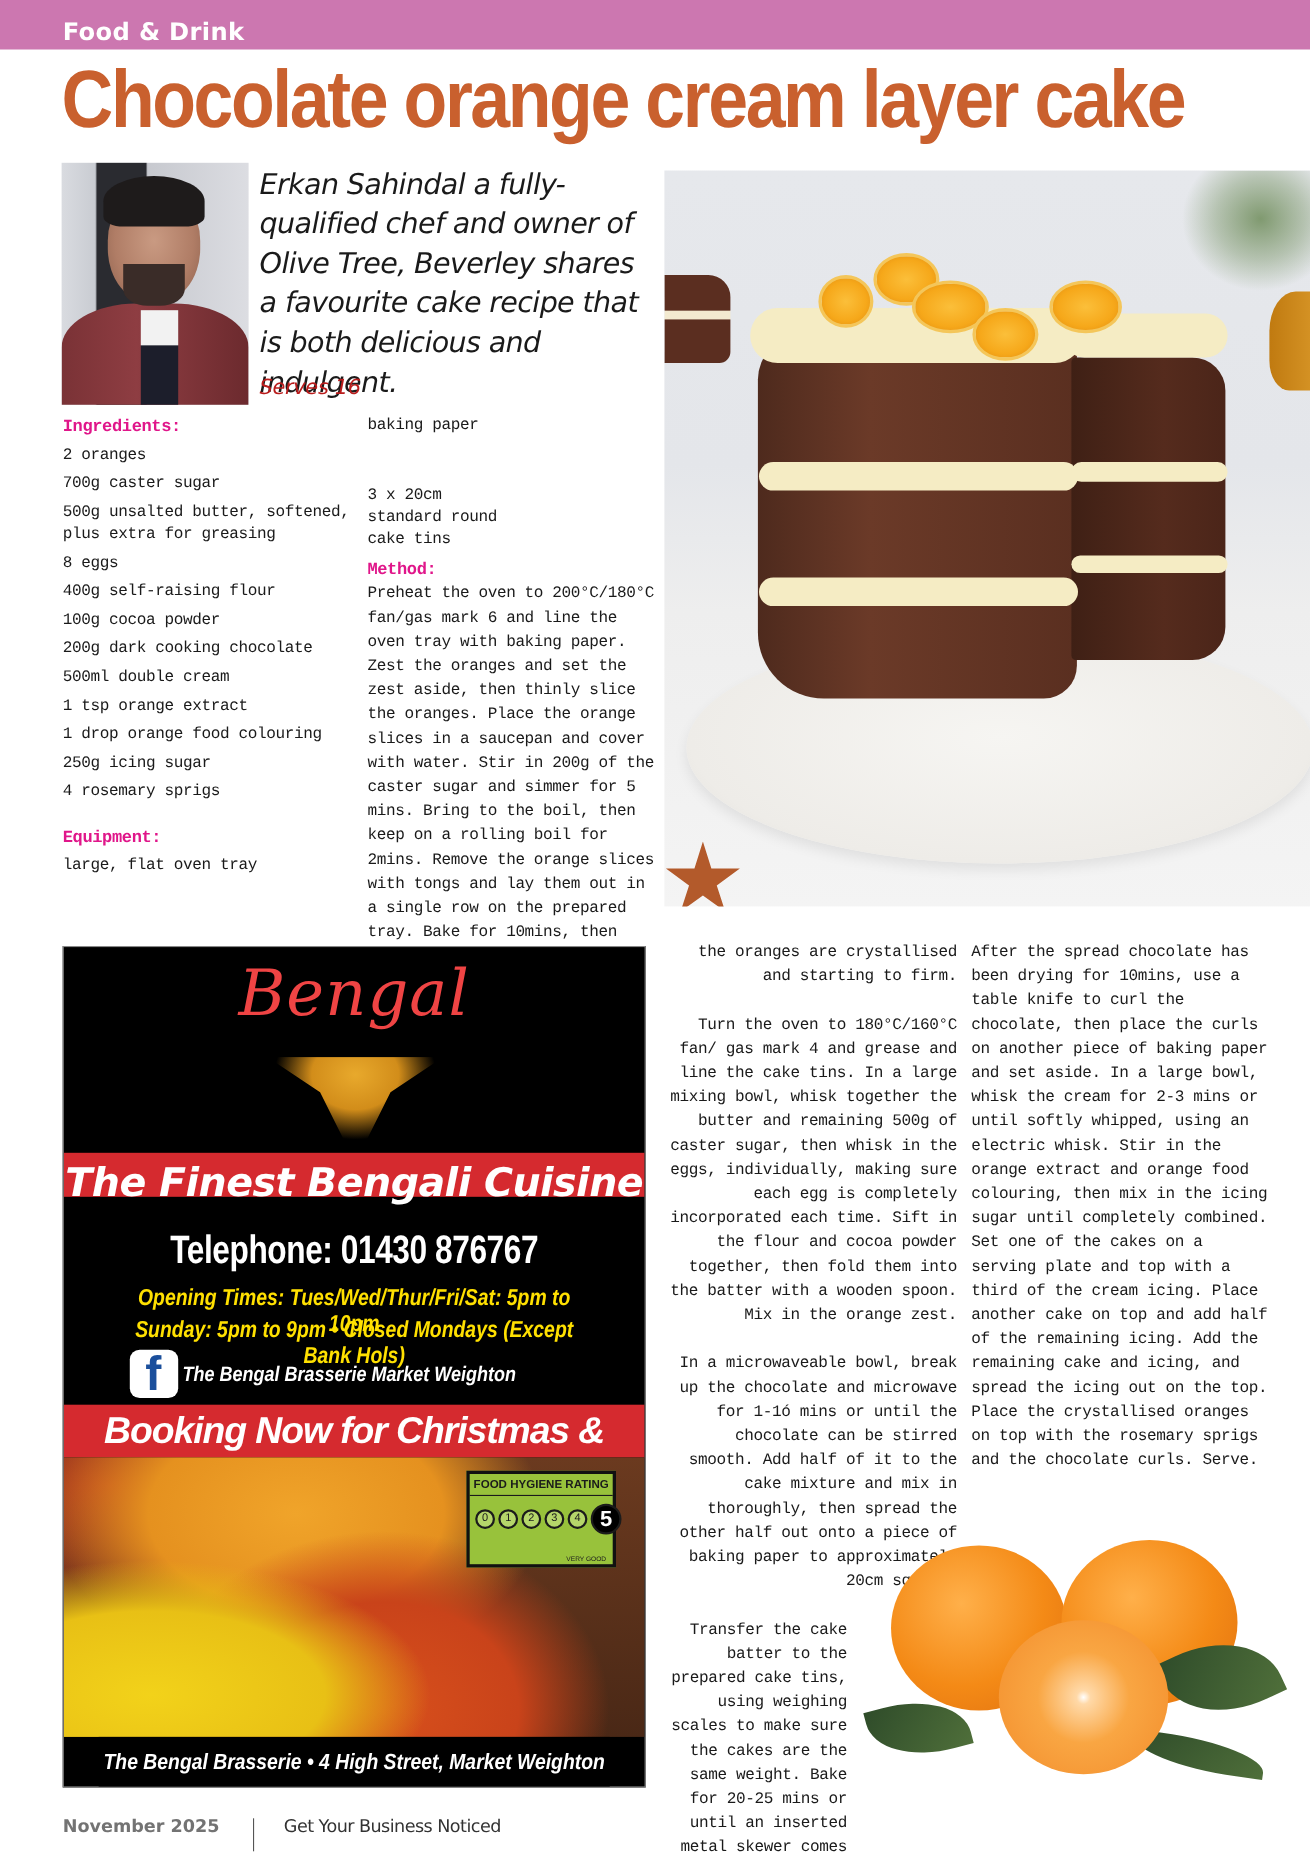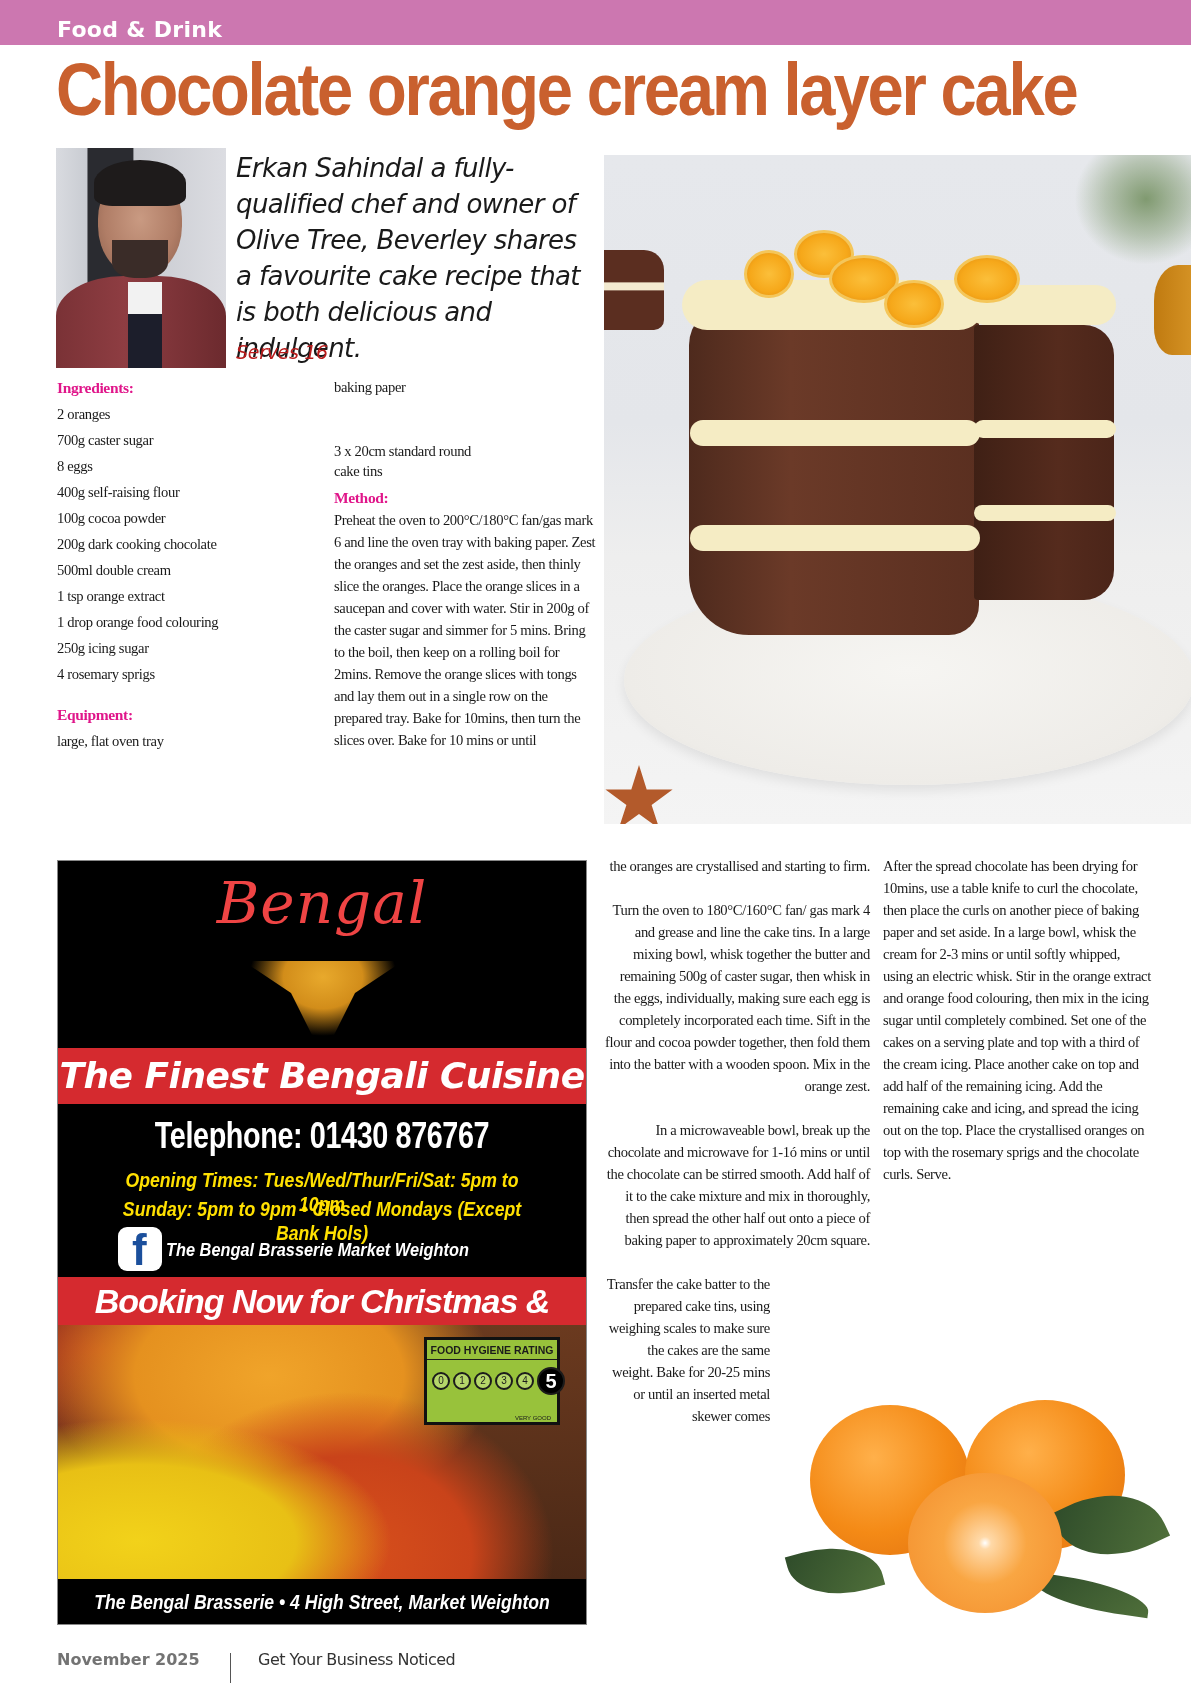--- a/index.html
+++ b/index.html
@@ -17,21 +17,21 @@
   .chef-head { position: absolute; left: 42px; top: 24px; width: 84px; height: 104px; border-radius: 45% 45% 48% 48%; background: radial-gradient(ellipse at 50% 45%, #c99a82 0%, #b07d66 60%, #8a5f4c 100%); }
   .chef-hair { position: absolute; left: 38px; top: 12px; width: 92px; height: 46px; border-radius: 50% 50% 20% 20%; background: #1e1b1b; }
   .chef-beard { position: absolute; left: 56px; top: 92px; width: 56px; height: 38px; border-radius: 0 0 40% 40%; background: #3a2c28; }
   .chef-body { position: absolute; left: 0; top: 128px; width: 170px; height: 100px; border-radius: 40% 40% 0 0; background: linear-gradient(90deg, #7a3236 0%, #8e3d42 40%, #6c2a2e 100%); }
   .chef-shirt { position: absolute; left: 72px; top: 134px; width: 34px; height: 90px; background: linear-gradient(#f2f2f2 0%, #f2f2f2 35%, #1c1e2b 36%); }
 
   .intro { position: absolute; left: 236px; top: 150px; width: 360px; font-family: "DejaVu Sans", sans-serif; font-style: italic; font-size: 26px; line-height: 36px; color: #1a1a1a; letter-spacing: -0.6px; }
   .serves { position: absolute; left: 236px; top: 341px; font-style: italic; font-size: 19px; color: #b91c1c; letter-spacing: -0.3px; }
 
   .sub-head { font-weight: bold; font-size: 15.5px; color: #e0168a; }
-  .body-text { font-family: Liberation Serif, serif; font-size: 14.6px; line-height: 22px; color: #1a1a1a; letter-spacing: -0.35px; }
+  .body-text { font-family: Liberation Mono, monospace; font-size: 14.6px; line-height: 22px; color: #1a1a1a; letter-spacing: -0.35px; }
 
   .ingredients { position: absolute; left: 57px; top: 377px; width: 270px; }
   .ingredients .sub-head { margin-bottom: 5px; }
   .ing-item { margin-bottom: 6px; line-height: 20px; }
   .equipment-head { margin-top: 20px; margin-bottom: 5px; }
 
   .col2 { position: absolute; left: 334px; top: 377px; width: 262px; }
   .col2 .eq-item { margin-bottom: 6px; line-height: 20px; }
   .method-head { margin-top: 4px; margin-bottom: 0px; }
   .method-text { line-height: 22px; }
@@ -59,21 +59,21 @@
   .vase { position: absolute; left: 550px; top: 110px; width: 60px; height: 90px; border-radius: 40% 40% 30% 30%; background: linear-gradient(90deg, #c07a10, #e0a030); }
   .olive-branch { position: absolute; left: 470px; top: 0; width: 120px; height: 110px; background: radial-gradient(ellipse at 60% 40%, rgba(110,140,90,0.85) 0%, rgba(110,140,90,0.4) 40%, rgba(255,255,255,0) 70%); }
   .side-slice { position: absolute; left: 0; top: 95px; width: 60px; height: 80px; background: linear-gradient(180deg, #5b2e20 0%, #5b2e20 40%, #f3ead0 41%, #f3ead0 50%, #5b2e20 51%); border-radius: 0 20px 10px 0; }
 
   
   .ad { position: absolute; left: 57px; top: 860px; width: 530px; height: 765px; background: #000000; border: 1px solid #888; overflow: hidden; }
   .ad-logo { position: absolute; left: 0; top: 8px; width: 100%; text-align: center; font-family: "DejaVu Serif", serif; font-style: italic; font-size: 58px; color: #ef4444; letter-spacing: 1px; }
   .ad-sub { position: absolute; left: 0; top: 84px; width: 100%; text-align: center; font-family: "Liberation Serif", serif; font-size: 15px; color: #e0302a; letter-spacing: 14px; padding-left: 14px; }
   .ad-ornament { position: absolute; left: 185px; top: 100px; width: 160px; height: 80px; background: radial-gradient(ellipse at 50% 20%, #e8a92c 0%, #d28d1a 35%, rgba(0,0,0,0) 65%); clip-path: polygon(0% 0%, 100% 0%, 70% 40%, 55% 100%, 45% 100%, 30% 40%); }
   .ad-redbar { position: absolute; left: 0; width: 100%; background: #d52a2f; text-align: center; color: #ffffff; font-family: "DejaVu Sans", sans-serif; font-weight: bold; font-style: italic; }
-  .ad-redbar.finest { top: 187px; height: 56px; font-size: 36px; line-height: 56px; letter-spacing: -0.5px; }
+  .ad-redbar.finest { top: 187px; height: 40px; font-size: 36px; line-height: 56px; letter-spacing: -0.5px; }
   .ad-phone { position: absolute; left: 0; top: 254px; width: 100%; text-align: center; color: #ffffff; font-family: "Liberation Sans", sans-serif; font-weight: bold; font-size: 36px; transform: scaleX(0.8); letter-spacing: -0.5px; }
   .ad-hours { position: absolute; left: 0; width: 100%; text-align: center; color: #ffe000; font-family: "Liberation Sans", sans-serif; font-weight: bold; font-style: italic; font-size: 21px; transform: scaleX(0.84); }
   .ad-hours.h1 { top: 307px; }
   .ad-hours.h2 { top: 336px; }
   .ad-fb { position: absolute; left: 60px; top: 366px; width: 44px; height: 44px; border-radius: 9px; background: #ffffff; }
   .ad-fb span { position: absolute; left: 14px; top: -2px; font-family: "Liberation Sans", sans-serif; font-weight: bold; font-size: 44px; color: #1b4f9c; }
   .ad-fb-text { position: absolute; left: 108px; top: 378px; color: #ffffff; font-family: "Liberation Sans", sans-serif; font-weight: bold; font-style: italic; font-size: 19px; transform: scaleX(0.86); transform-origin: left center; }
   .ad-redbar.booking { top: 416px; height: 48px; font-family: "Liberation Sans", sans-serif; font-size: 34px; line-height: 48px; transform-origin: center; letter-spacing: -1px; }
   .ad-food { position: absolute; left: 0; top: 464px; width: 100%; height: 254px;
     background:
@@ -127,20 +127,21 @@
   <div class="chef-beard"></div>
 </div>
 
 <p class="intro">Erkan Sahindal a fully-qualified chef and owner of Olive Tree, Beverley shares a favourite cake recipe that is both delicious and indulgent.</p>
 <p class="serves">Serves 16</p>
 
 <div class="ingredients body-text">
   <div class="sub-head">Ingredients:</div>
   <div class="ing-item">2 oranges</div>
   <div class="ing-item">700g caster sugar</div>
+  <div class="ing-item">500g unsalted butter, softened, plus extra for greasing</div>
   <div class="ing-item">8 eggs</div>
   <div class="ing-item">400g self-raising flour</div>
   <div class="ing-item">100g cocoa powder</div>
   <div class="ing-item">200g dark cooking chocolate</div>
   <div class="ing-item">500ml double cream</div>
   <div class="ing-item">1 tsp orange extract</div>
   <div class="ing-item">1 drop orange food colouring</div>
   <div class="ing-item">250g icing sugar</div>
   <div class="ing-item">4 rosemary sprigs</div>
   <div class="sub-head equipment-head">Equipment:</div>

